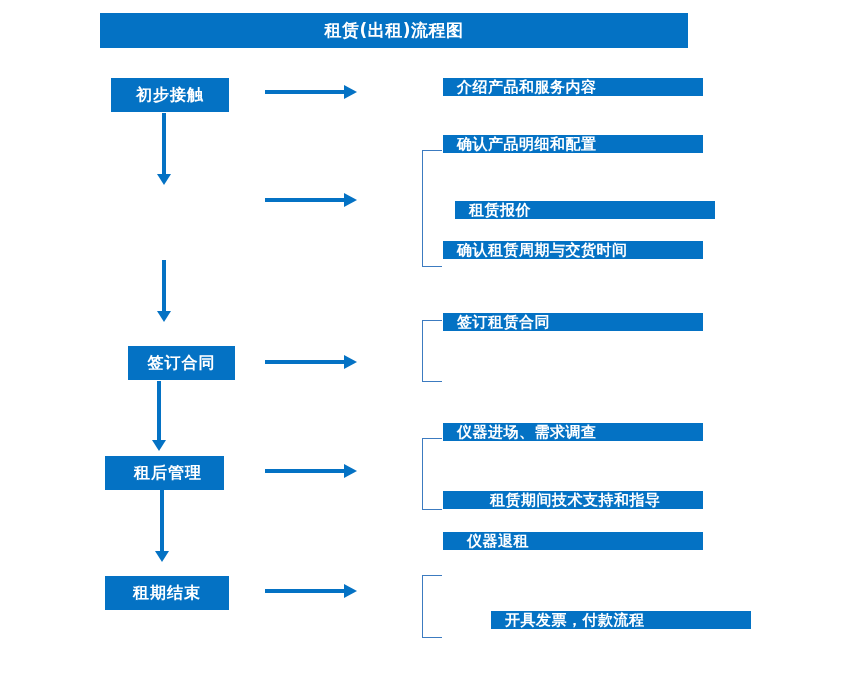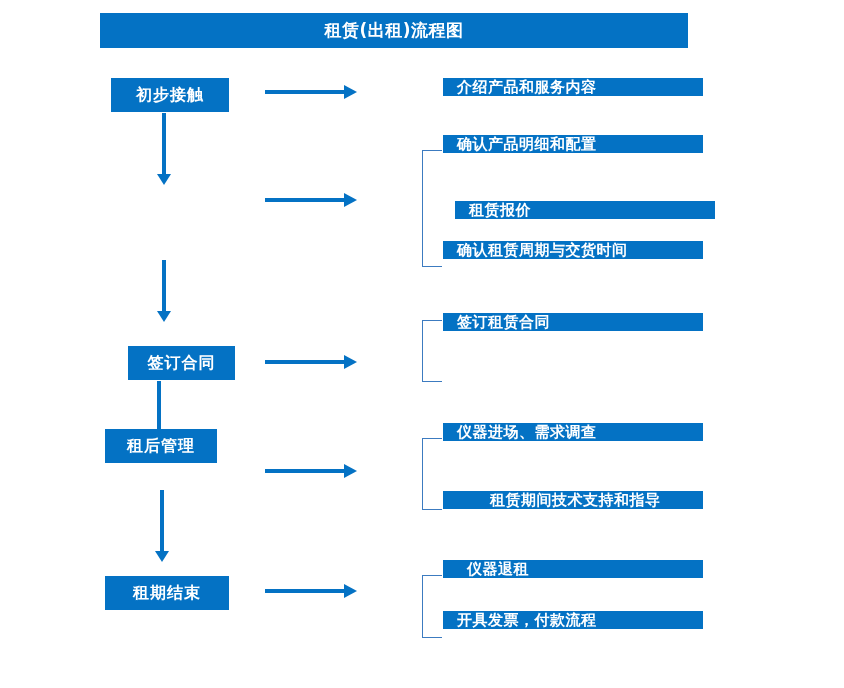--- a/index.html
+++ b/index.html
@@ -173,21 +173,21 @@
 
   <div class="v-arrow" style="left:152px; top:381px; height:70px;">
     <div class="shaft" style="height:59px;"></div>
     <div class="head"></div>
   </div>
 
   <div class="bracket" style="top:320px; height:62px;"></div>
 
   <div class="detail-box" style="top:313px;">签订租赁合同</div>
 
-  <div class="stage-box" style="left:105px; top:429px; width:112px;">租后管理</div>
+  <div class="stage-box" style="left:105px; top:456px; width:112px;padding-left:7px;">租后管理</div>
 
   <div class="h-arrow" style="top:464px;">
     <div class="shaft"></div>
     <div class="head"></div>
   </div>
 
   <div class="v-arrow" style="left:155px; top:490px; height:72px;">
     <div class="shaft" style="height:61px;"></div>
     <div class="head"></div>
   </div>
@@ -199,16 +199,16 @@
 
   <div class="stage-box" style="left:105px; top:576px; width:124px;">租期结束</div>
 
   <div class="h-arrow" style="top:584px;">
     <div class="shaft"></div>
     <div class="head"></div>
   </div>
 
   <div class="bracket" style="top:575px; height:63px;"></div>
 
-  <div class="detail-box" style="top:560px;padding-left:24px;">仪器退租</div>
-  <div class="detail-box" style="top:611px;">开具发票，付款流程</div>
+  <div class="detail-box" style="top:532px;padding-left:24px;">仪器退租</div>
+  <div class="detail-box" style="top:611px;margin-left:48px;">开具发票，付款流程</div>
 
 </div>
 
 </body></html>

